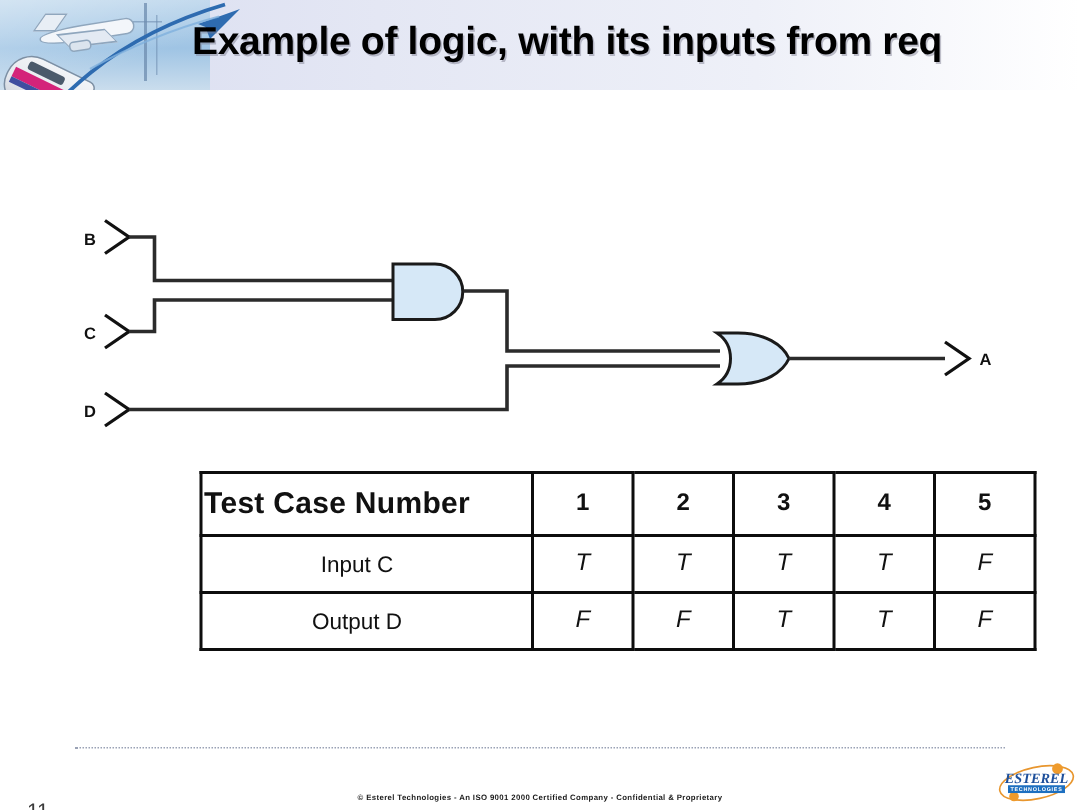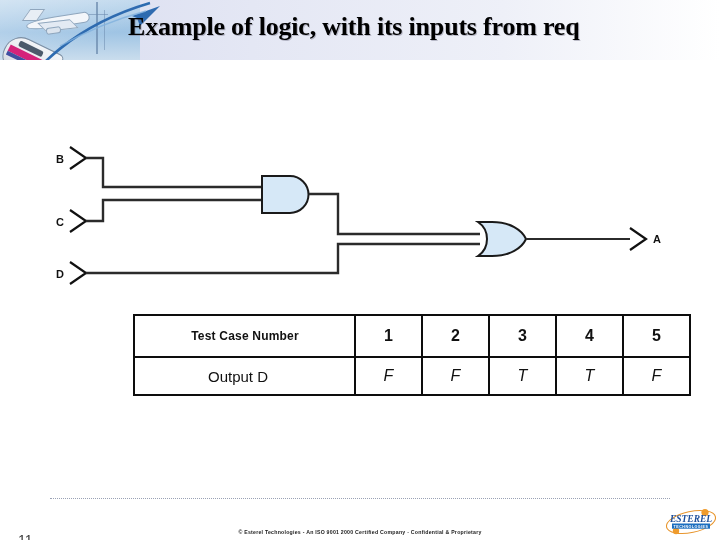--- a/index.html
+++ b/index.html
@@ -130,21 +130,20 @@
   .title {
     position: absolute;
     left: 128px; top: 12px;
     width: 580px;
     font-size: 26px;
     font-weight: bold;
     color: #000000;
     text-shadow: 1px 1px 0 rgba(120,120,140,0.45);
     white-space: nowrap;
     letter-spacing: -0.2px;
-    font-family: Liberation Serif, serif;
   }
 
   
   .diagram {
     position: absolute;
     left: 40px; top: 130px;
     width: 660px; height: 180px;
   }
 
   
@@ -163,23 +162,23 @@
     vertical-align: middle;
     color: #111111;
   }
   td.rowlabel {
     width: 204px;
     padding-right: 14px;
     text-align: right;
     font-size: 15px;
   }
   td.rowlabel.hdr {
-    text-align: center;
+    text-align: left;
     font-weight: bold;
-    font-size: 12px;
+    font-size: 20px;
     padding-right: 0;
     letter-spacing: 0.2px;
     margin-top: 44px;
   }
   td.colhdr {
     width: 63px;
     font-weight: bold;
     font-size: 16px;
   }
   td.val {
@@ -301,20 +300,28 @@
       <tr class="header-row">
         <td class="rowlabel hdr">Test Case Number</td>
         <td class="colhdr">1</td>
         <td class="colhdr">2</td>
         <td class="colhdr">3</td>
         <td class="colhdr">4</td>
         <td class="colhdr">5</td>
       </tr>
 
 
+      <tr>
+        <td class="rowlabel">Input C</td>
+        <td class="val">T</td>
+        <td class="val">T</td>
+        <td class="val">T</td>
+        <td class="val">T</td>
+        <td class="val">F</td>
+      </tr>
 
       <tr>
         <td class="rowlabel">Output D</td>
         <td class="val">F</td>
         <td class="val">F</td>
         <td class="val">T</td>
         <td class="val">T</td>
         <td class="val">F</td>
       </tr>
 

